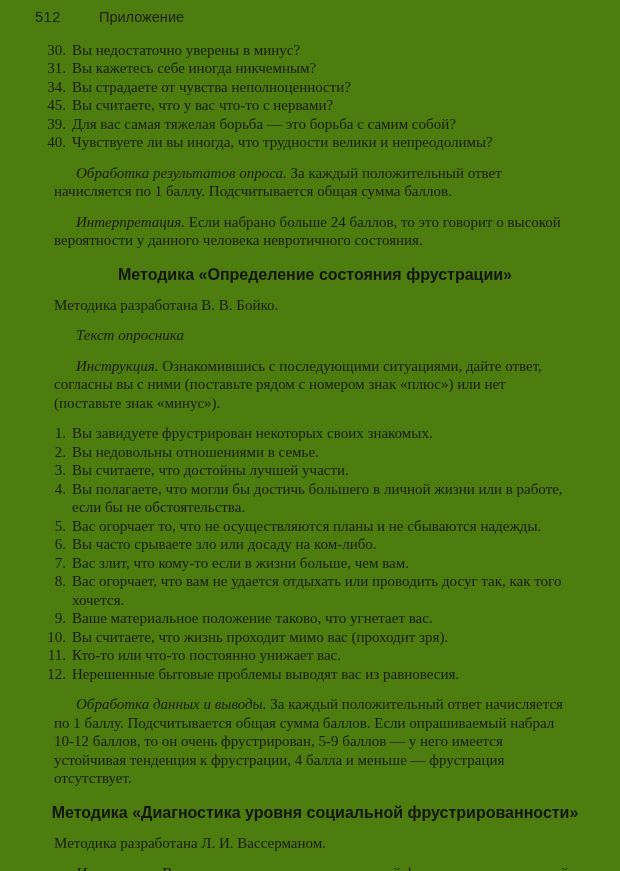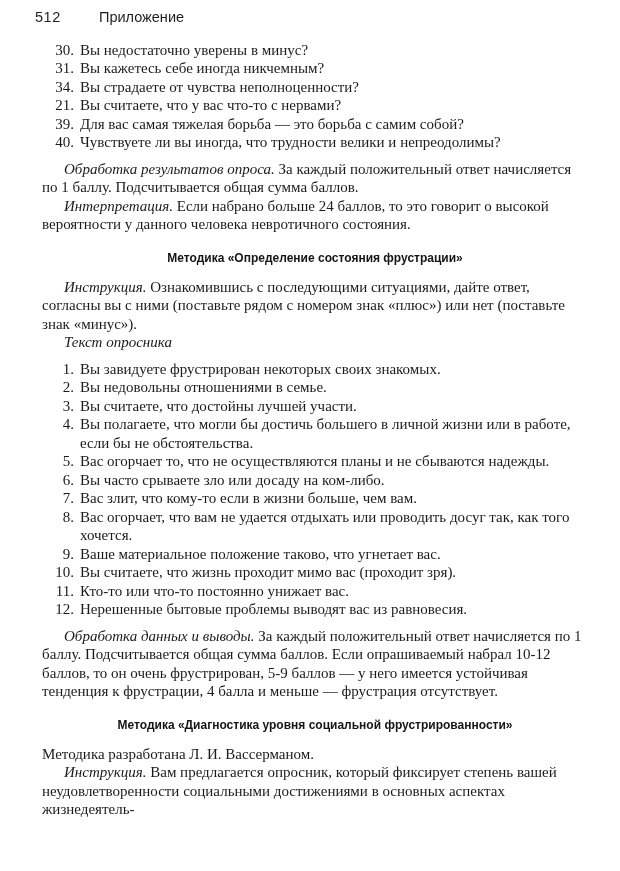--- a/index.html
+++ b/index.html
@@ -1,54 +1,54 @@
 <!DOCTYPE html>
 <html><head>
 <meta charset="utf-8">
 <style>
   html, body { margin:0; padding:0; background:#e8e8e8; }
   .page {
     position: relative;
     width: 620px;
     height: 871px;
     margin: 0 auto;
-    background: #ffffff;
+    background: #4d7c0f;
     overflow: hidden;
     box-sizing: border-box;
     padding: 8px 32px 0 42px;
     font-family: "Liberation Serif", "DejaVu Serif", serif;
     font-size: 15px;
     line-height: 18.5px;
     color: #1b1b1b;
   }
   .running-head {
     display: flex;
     align-items: baseline;
     font-family: "Liberation Sans", "DejaVu Sans", sans-serif;
     font-size: 14.5px;
     color: #1f1f1f;
     margin: 0 0 14px -7px;
   }
   .running-head .pagenum { width: 64px; letter-spacing: 0.5px; }
-  .qlist { margin: 8px; padding: 0; list-style: none; }
+  .qlist { margin: 0; padding: 0; list-style: none; }
   .qitem { display: flex; margin: 0; }
   .qnum {
     flex: 0 0 24px;
     text-align: right;
     margin-right: 6px;
     white-space: nowrap;
   }
   .qtext { flex: 1; }
-  .para { margin: 0; }
+  .para { margin: 12px; }
   .indent { text-indent: 22px; }
   .lead { font-style: italic; }
   .heading {
     font-family: "Liberation Sans", "DejaVu Sans", sans-serif;
     font-weight: bold;
-    font-size: 12px;
+    font-size: 16px;
     line-height: 19px;
     text-align: center;
     color: #151515;
     margin: 15px 0 10px 0;
   }
 </style>
 </head>
 <body>
 
 <div class="page">
@@ -73,21 +73,21 @@
 
 
       <li class="qitem">
         <span class="qnum">34.</span>
         <span class="qtext">Вы страдаете от чувства неполноценности?</span>
       </li>
 
 
 
       <li class="qitem">
-        <span class="qnum">21.</span>
+        <span class="qnum">45.</span>
         <span class="qtext">Вы считаете, что у вас что-то с нервами?</span>
       </li>
 
 
       <li class="qitem">
         <span class="qnum">39.</span>
         <span class="qtext">Для вас самая тяжелая борьба — это борьба с самим собой?</span>
       </li>
 
       <li class="qitem">
@@ -95,24 +95,25 @@
         <span class="qtext">Чувствуете ли вы иногда, что трудности велики и непреодолимы?</span>
       </li>
     </ol>
 
   <p class="para indent"><i class="lead">Обработка результатов опроса.</i> <span>За каждый положительный ответ начисляется по 1 баллу. Подсчитывается общая сумма баллов.</span></p>
 
   <p class="para indent"><i class="lead">Интерпретация.</i> <span>Если набрано больше 24 баллов, то это говорит о высокой вероятности у данного человека невротичного состояния.</span></p>
 
   <h2 class="heading">Методика «Определение состояния фрустрации»</h2>
 
+  <p class="para">Методика разработана В. В. Бойко.</p>
+
+  <p class="para indent"><i class="lead">Текст опросника</i></p>
 
   <p class="para indent"><i class="lead">Инструкция.</i> <span>Ознакомившись с последующими ситуациями, дайте ответ, согласны вы с ними (поставьте рядом с номером знак «плюс») или нет (поставьте знак «минус»).</span></p>
-
-  <p class="para indent"><i class="lead">Текст опросника</i></p>
 
   <ol class="qlist">
 
       <li class="qitem">
         <span class="qnum">1.</span>
         <span class="qtext">Вы завидуете фрустрирован некоторых своих знакомых.</span>
       </li>
 
       <li class="qitem">
         <span class="qnum">2.</span>

